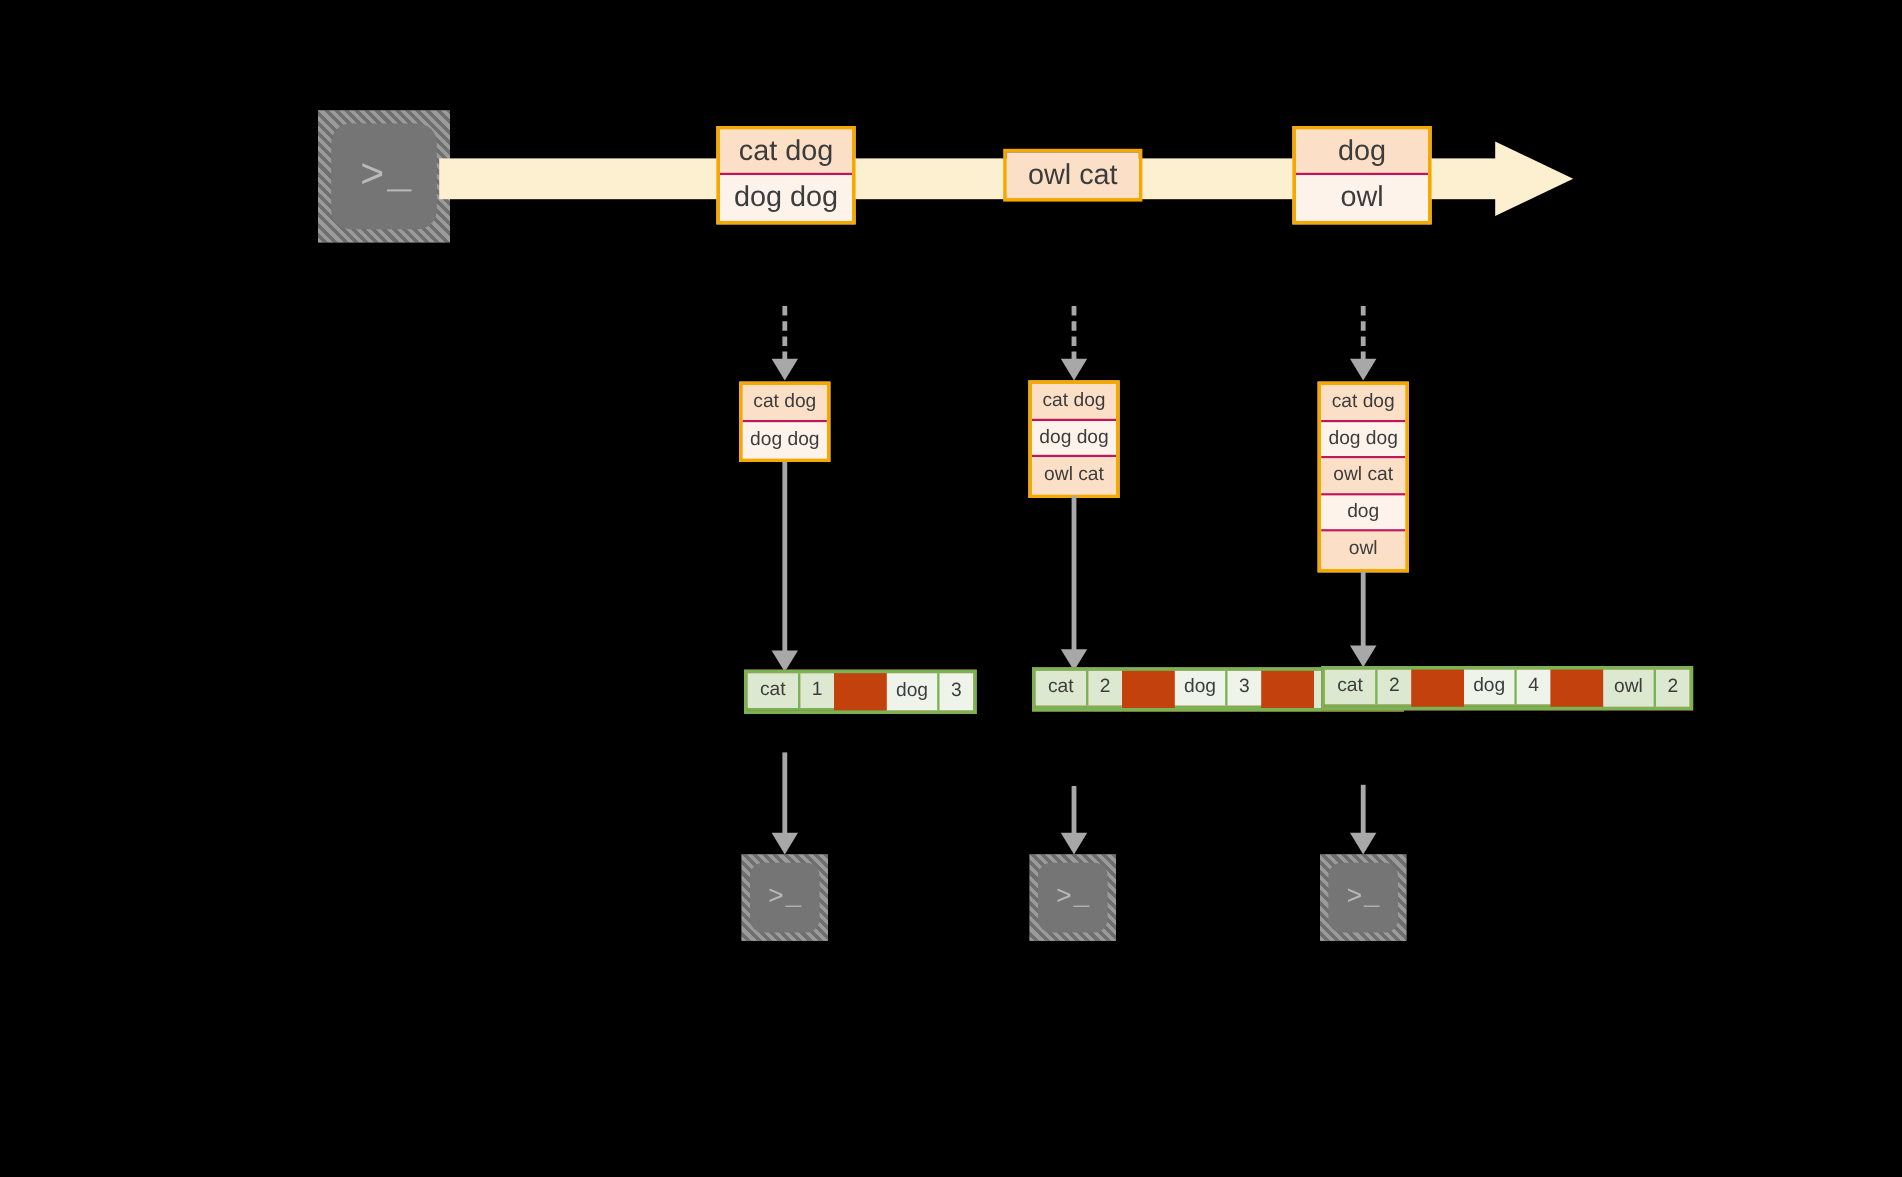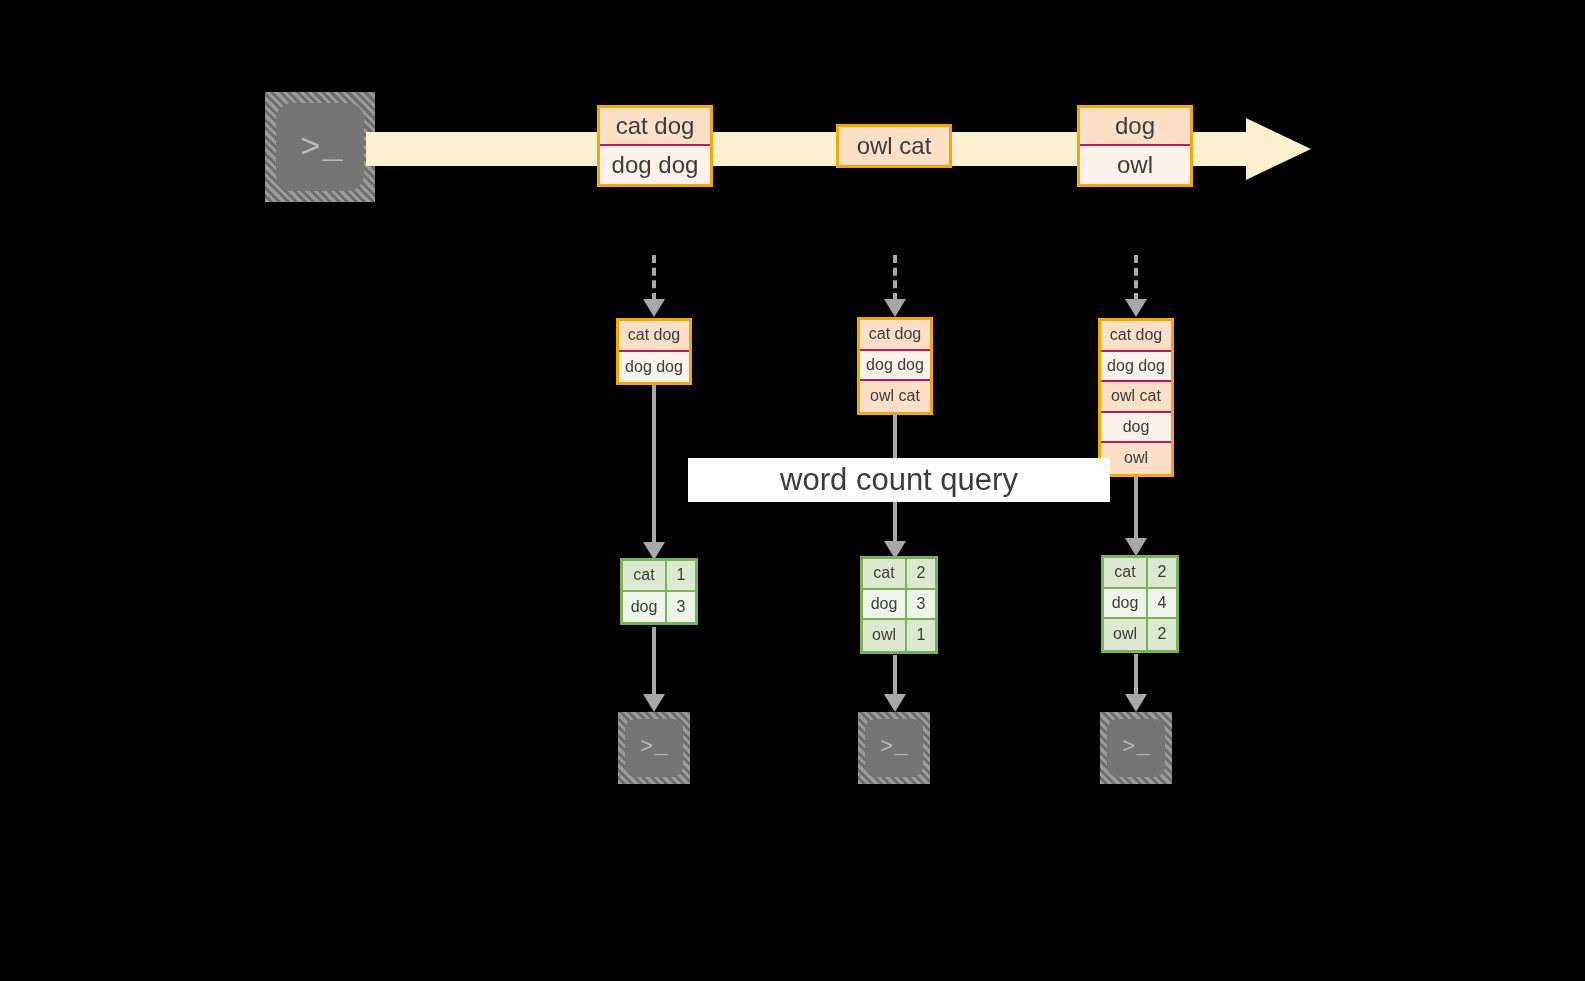--- a/index.html
+++ b/index.html
@@ -81,21 +81,22 @@
   
   .obox.stack { width: 76px; }
   .obox.stack .cell { height: 30.5px; font-size: 16px; }
 
   
   .gtable {
     position: absolute;
     border: 3px solid #79b356;
     background: #c2410c;
     display: flex;
-    flex-direction: column;
+    flex-direction: row;
+    gap: 44px;
   }
   .gtable .grow {
     display: flex;
     height: 30.5px;
     border-bottom: 2px solid #79b356;
   }
   .gtable .grow:last-child { border-bottom: none; }
   .gtable .grow.shade .gc { background: #dce8d0; }
   .gtable .grow.plain .gc { background: #eff4ea; }
   .gtable .gc {
@@ -284,15 +285,14 @@
     <div class="line"></div>
     <div class="ahead"></div>
   </div>
 
   <div class="terminal small" style="left:1100px; top:712px;">
     <div class="inner">
       <span class="glyph">&gt;_</span>
     </div>
   </div>
 
-  <div class="query-label" style="left:688px; top:458px; width:422px; height:44px;">word count query</div>
 
 </div>
 
 </body></html>

